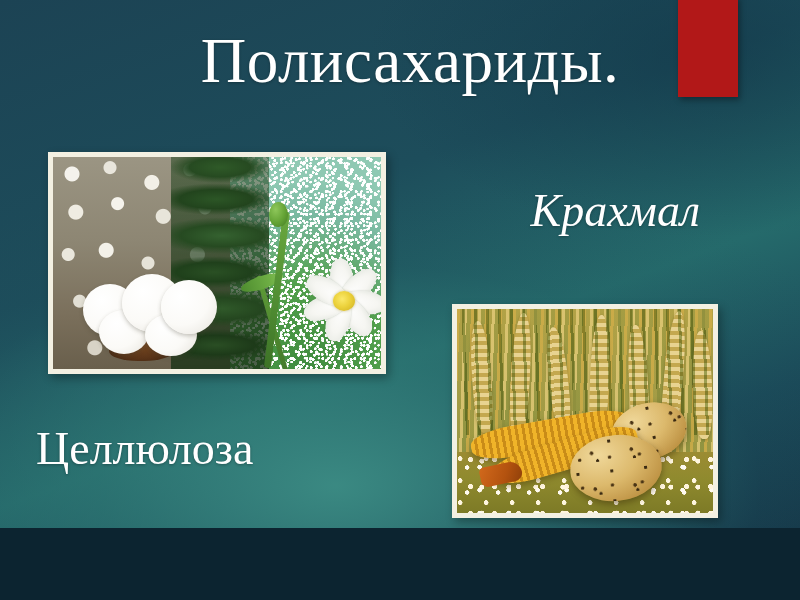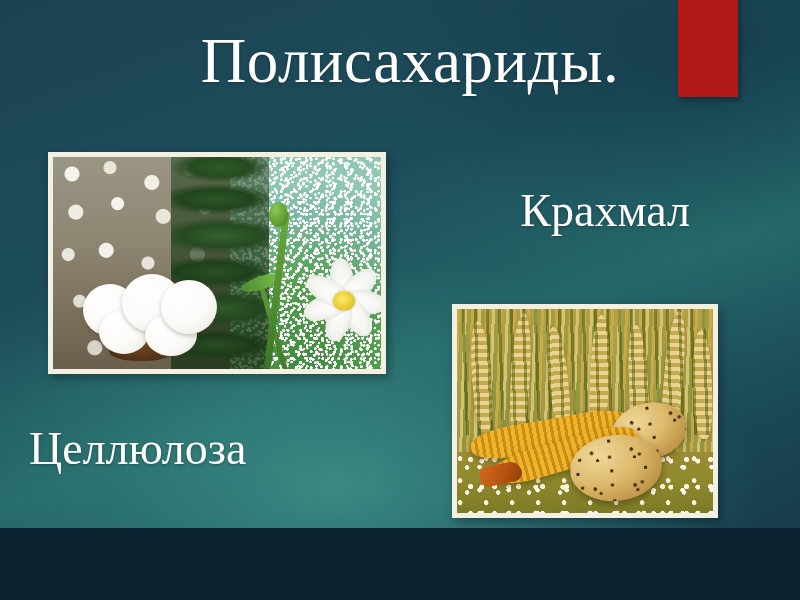--- a/index.html
+++ b/index.html
@@ -46,33 +46,34 @@
     font-size: 63px;
     line-height: 1.12;
     letter-spacing: 0.5px;
     font-weight: normal;
     text-shadow: 0 1px 3px rgba(0,0,0,0.28);
     white-space: nowrap;
   }
 
   .label-krahmal {
     position: absolute;
-    right: 110px;
+    right: 100px;
     top: 186px;
     color: #ffffff;
     font-size: 46px;
     line-height: 1.1;
     font-weight: normal;
     text-shadow: 0 1px 3px rgba(0,0,0,0.3);
     white-space: nowrap;
+    font-style: italic;
   }
 
   .label-cellulose {
     position: absolute;
-    left: 29px;
+    left: 36px;
     top: 424px;
     color: #ffffff;
     font-size: 46px;
     line-height: 1.1;
     font-weight: normal;
     text-shadow: 0 1px 3px rgba(0,0,0,0.3);
     white-space: nowrap;
   }
 
   

